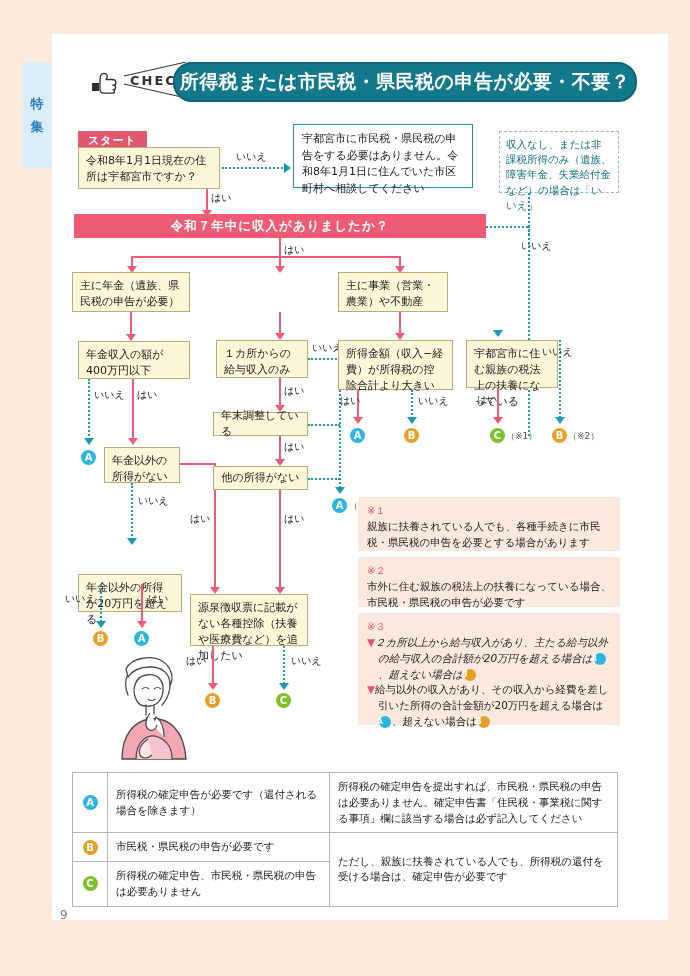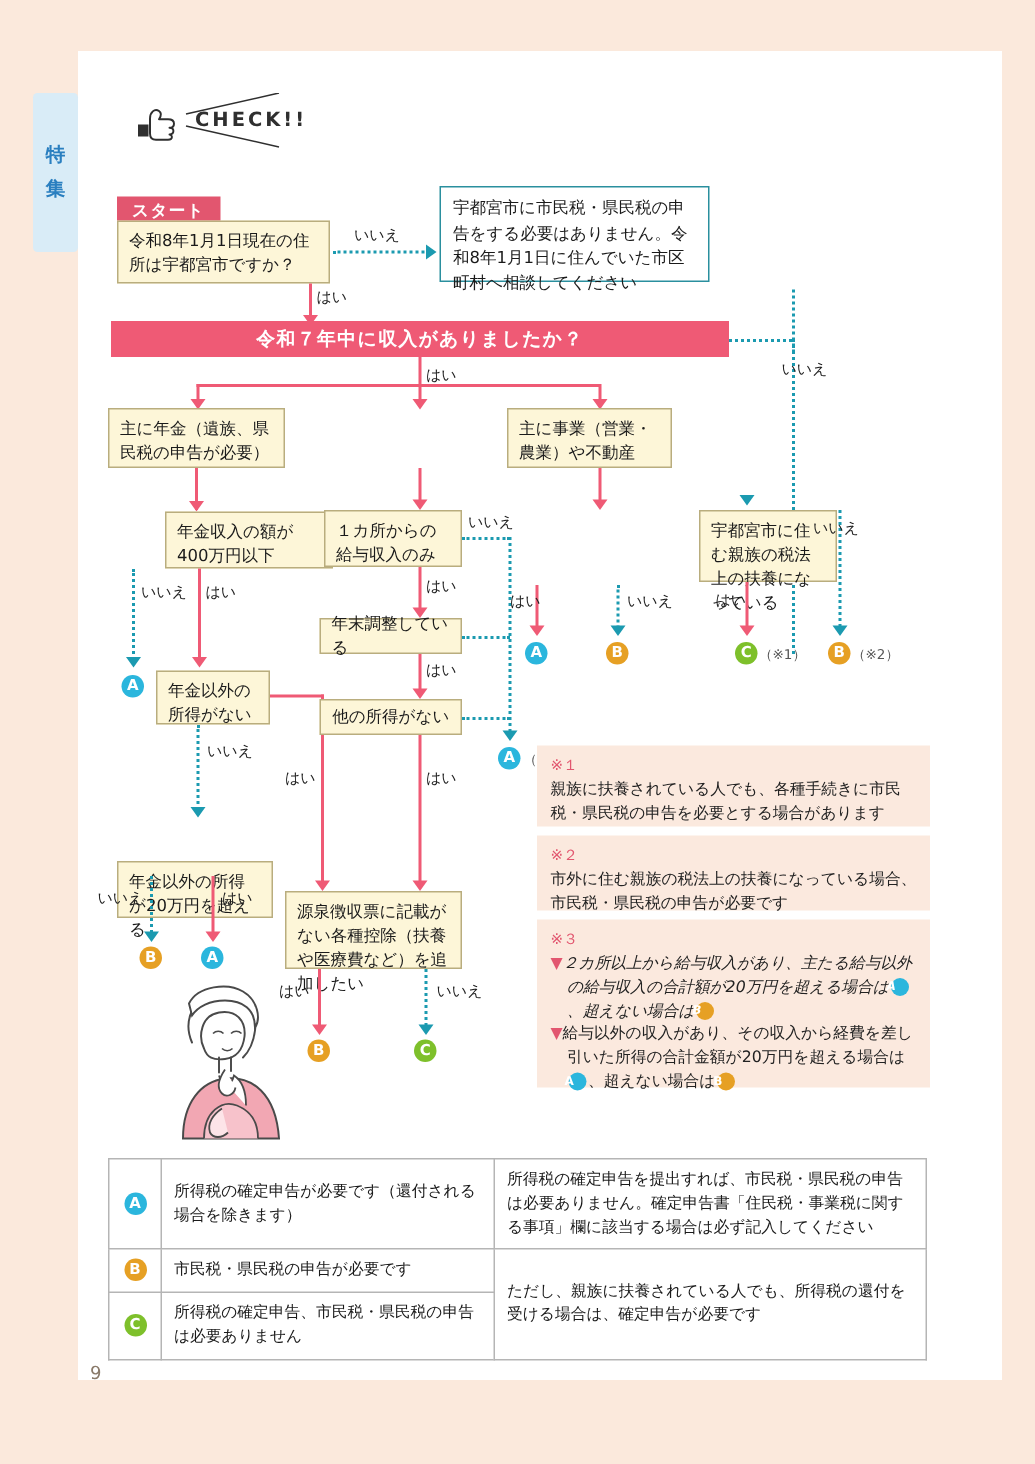--- a/index.html
+++ b/index.html
@@ -176,32 +176,34 @@
       <path d="M10 10 C10 6 13 3 16 5 C18 6.4 17 9 16 10.5 L22 10.5 C25 10.5 26 12 26 13.5
                C26 15 25 16.2 23 16.2 C25 16.2 25.6 17.4 25.6 18.4 C25.6 19.6 24.6 20.6 23 20.6
                C24 20.6 24.6 21.6 24.6 22.4 C24.6 23.4 23.6 24.2 22 24.2 L14 24.2
                C11.4 24.2 10 22.6 10 20 Z" fill="#ffffff" stroke="#2f2f2f" stroke-width="1.3" stroke-linejoin="round"></path>
     </svg>
     <svg class="speechlines" width="120" height="42" viewBox="0 0 120 42">
       <line x1="4" y1="14" x2="66" y2="0" stroke="#2f2f2f" stroke-width="1"></line>
       <line x1="4" y1="22" x2="66" y2="36" stroke="#2f2f2f" stroke-width="1"></line>
     </svg>
     <div class="check">CHECK!!</div>
+    <div class="title-pill">所得税または市民税・県民税の申告が必要・不要？</div>
   </div>
 
   <div class="start-tag" style="left:78px;top:131px;">スタート</div>
 
   <div class="box" style="left:78px;top:147px;width:142px;height:42px;">令和8年1月1日現在の住所は宇都宮市ですか？</div>
 
   <div class="dln h" style="left:222px;top:167px;width:64px;"></div>
   <div class="arrow-r" style="left:284px;top:163px;"></div>
   <div class="lbl" style="left:236px;top:150px;">いいえ</div>
 
   <div class="teal-box" style="left:293px;top:124px;width:180px;height:64px;">宇都宮市に市民税・県民税の申告をする必要はありません。令和8年1月1日に住んでいた市区町村へ相談してください</div>
 
+  <div class="dash-box" style="left:499px;top:131px;width:120px;height:62px;">収入なし、または非課税所得のみ（遺族、障害年金、失業給付金など）の場合は「いいえ」</div>
 
   <div class="dln v" style="left:528px;top:193px;height:42px;"></div>
 
   <div class="ln v" style="left:206px;top:189px;height:26px;"></div>
   <div class="arrow-d" style="left:202px;top:210px;"></div>
   <div class="lbl" style="left:211px;top:191px;">はい</div>
 
   <div class="pink-bar" style="left:74px;top:214px;width:412px;height:24px;">令和７年中に収入がありましたか？</div>
 
   <div class="dln h" style="left:486px;top:226px;width:42px;"></div>
@@ -216,21 +218,21 @@
   <div class="ln v" style="left:399px;top:256px;height:15px;"></div>
   <div class="arrow-d" style="left:127px;top:266px;"></div>
   <div class="arrow-d" style="left:275px;top:266px;"></div>
   <div class="arrow-d" style="left:395px;top:266px;"></div>
 
   <div class="box" style="left:72px;top:272px;width:118px;height:40px;">主に年金（遺族、県民税の申告が必要）</div>
   <div class="box" style="left:338px;top:272px;width:110px;height:40px;">主に事業（営業・農業）や不動産</div>
 
   <div class="ln v" style="left:130px;top:312px;height:28px;"></div>
   <div class="arrow-d" style="left:126px;top:334px;"></div>
-  <div class="box" style="left:78px;top:341px;width:112px;height:38px;margin-left:32px;">年金収入の額が400万円以下</div>
+  <div class="box" style="left:78px;top:341px;width:112px;height:38px;">年金収入の額が400万円以下</div>
 
   <div class="dln v" style="left:88px;top:379px;height:64px;"></div>
   <div class="arrow-dt" style="left:84px;top:438px;"></div>
   <div class="lbl" style="left:94px;top:388px;">いいえ</div>
   <div class="badge A" style="left:81px;top:450px;">A</div>
 
   <div class="ln v" style="left:132px;top:379px;height:64px;"></div>
   <div class="arrow-d" style="left:128px;top:438px;"></div>
   <div class="lbl" style="left:137px;top:388px;">はい</div>
 
@@ -293,20 +295,21 @@
   <div class="lbl" style="left:186px;top:654px;">はい</div>
   <div class="badge B" style="left:205px;top:693px;">B</div>
 
   <div class="dln v" style="left:283px;top:646px;height:42px;"></div>
   <div class="arrow-dt" style="left:279px;top:683px;"></div>
   <div class="lbl" style="left:291px;top:654px;">いいえ</div>
   <div class="badge C" style="left:276px;top:693px;">C</div>
 
   <div class="ln v" style="left:399px;top:312px;height:26px;"></div>
   <div class="arrow-d" style="left:395px;top:333px;"></div>
+  <div class="box" style="left:338px;top:340px;width:115px;height:50px;">所得金額（収入−経費）が所得税の控除合計より大きい</div>
 
   <div class="ln v" style="left:357px;top:390px;height:32px;"></div>
   <div class="arrow-d" style="left:353px;top:417px;"></div>
   <div class="lbl" style="left:340px;top:394px;">はい</div>
   <div class="badge A" style="left:350px;top:428px;">A</div>
 
   <div class="dln v" style="left:411px;top:390px;height:32px;"></div>
   <div class="arrow-dt" style="left:407px;top:417px;"></div>
   <div class="lbl" style="left:418px;top:394px;">いいえ</div>
   <div class="badge B" style="left:404px;top:428px;">B</div>

